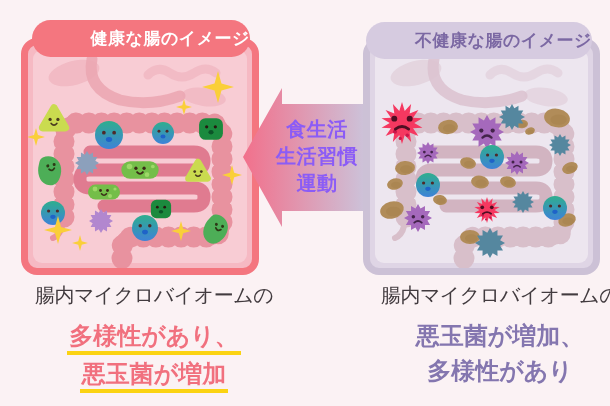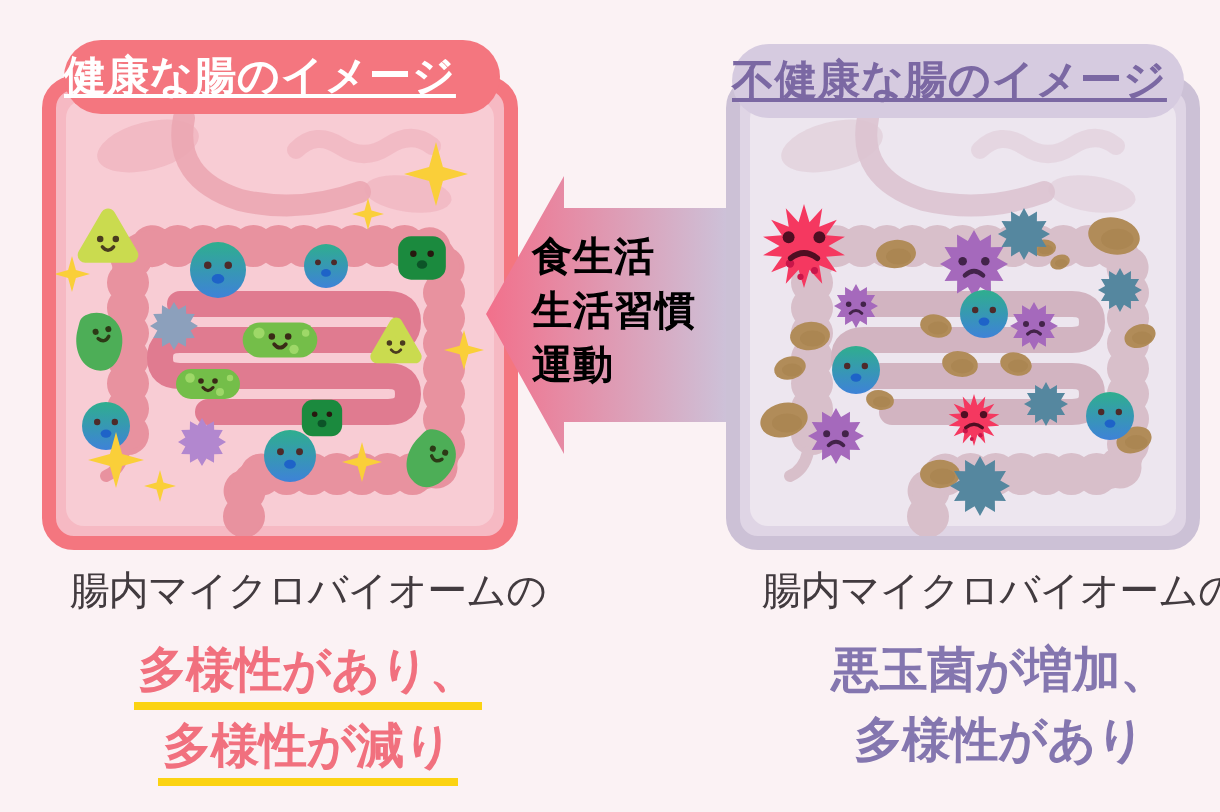--- a/index.html
+++ b/index.html
@@ -9,27 +9,27 @@
   .card{position:absolute;top:38px;width:224px;height:223px;border-radius:16px;}
   .card.healthy{left:21px;border:7px solid var(--accent_pink,#F4767F);
                 background:var(--card_pink_fill,#F6B9C3);width:224px;height:223px;}
   .card.unhealthy{left:363px;border:7px solid var(--accent_lavender,#CCC1D6);
                 background:var(--card_lavender_fill,#DFD5E5);width:223px;height:223px;}
   .inner-panel{position:absolute;inset:5px;border-radius:9px;}
   .card.healthy .inner-panel{background:var(--panel_pink,#F8CCD4);}
   .card.unhealthy .inner-panel{background:var(--panel_lavender,#EDE6EF);}
   .card svg{position:absolute;left:0;top:0;}
   .pill{position:absolute;height:37px;line-height:37px;border-radius:19px;
-        text-align:left;font-weight:700;font-size:21px;letter-spacing:0.5px;z-index:5;text-decoration:underline;}
+        text-align:right;font-weight:700;font-size:17px;letter-spacing:0.5px;z-index:5;}
   .pill.healthy{left:32px;top:20px;width:218px;background:var(--accent_pink,#F4767F);color:#FFFFFF;}
   .pill.unhealthy{left:366px;top:22px;width:226px;background:var(--pill_lavender,#D6CBE0);
         color:var(--title_purple,#7B68A3);}
   .arrow-wrap{position:absolute;left:243px;top:88px;width:120px;height:139px;z-index:6;}
-  .arrow-label{position:absolute;left:266px;top:116px;z-index:7;color:#000000;
-        font-weight:700;font-size:20px;line-height:27px;letter-spacing:0.5px;}
+  .arrow-label{position:absolute;left:276px;top:116px;z-index:7;color:#8b5cf6;
+        font-weight:700;font-size:20px;line-height:27px;letter-spacing:0.5px;text-align:center;}
   .caption-block{position:absolute;top:282px;width:262px;text-align:center;padding-left:22px;}
   .caption-block.healthy{left:1px;}
   .caption-block.unhealthy{left:347px;}
   .caption-line{font-size:20px;letter-spacing:-0.5px;color:var(--caption_dark,#423B3F);}
   .emphasis{margin-top:9px;font-size:24px;font-weight:700;line-height:35px;}
   .emphasis.healthy{color:var(--emphasis_red,#F1707E);}
   .emphasis.unhealthy{color:var(--emphasis_purple,#8476AF);}
   .emphasis .u{display:inline-block;line-height:29px;margin:1px 12px;padding:0 2px 1px 2px;
         border-bottom:4px solid var(--underline_yellow,#FBD312);}
 </style>
@@ -321,21 +321,21 @@
   <div class="arrow-label">
     <div>食生活</div>
     <div>生活習慣</div>
     <div>運動</div>
   </div>
 
   <div class="caption-block healthy">
     <div class="caption-line">腸内マイクロバイオームの</div>
     <div class="emphasis healthy">
       <span class="u">多様性があり、</span><br>
-      <span class="u">多様性が減り</span>
+      <span class="u">悪玉菌が増加</span>
     </div>
   </div>
 
   <div class="caption-block unhealthy">
     <div class="caption-line">腸内マイクロバイオームの</div>
     <div class="emphasis unhealthy">
       <span>悪玉菌が増加、</span><br>
       <span>多様性があり</span>
     </div>
   </div>

